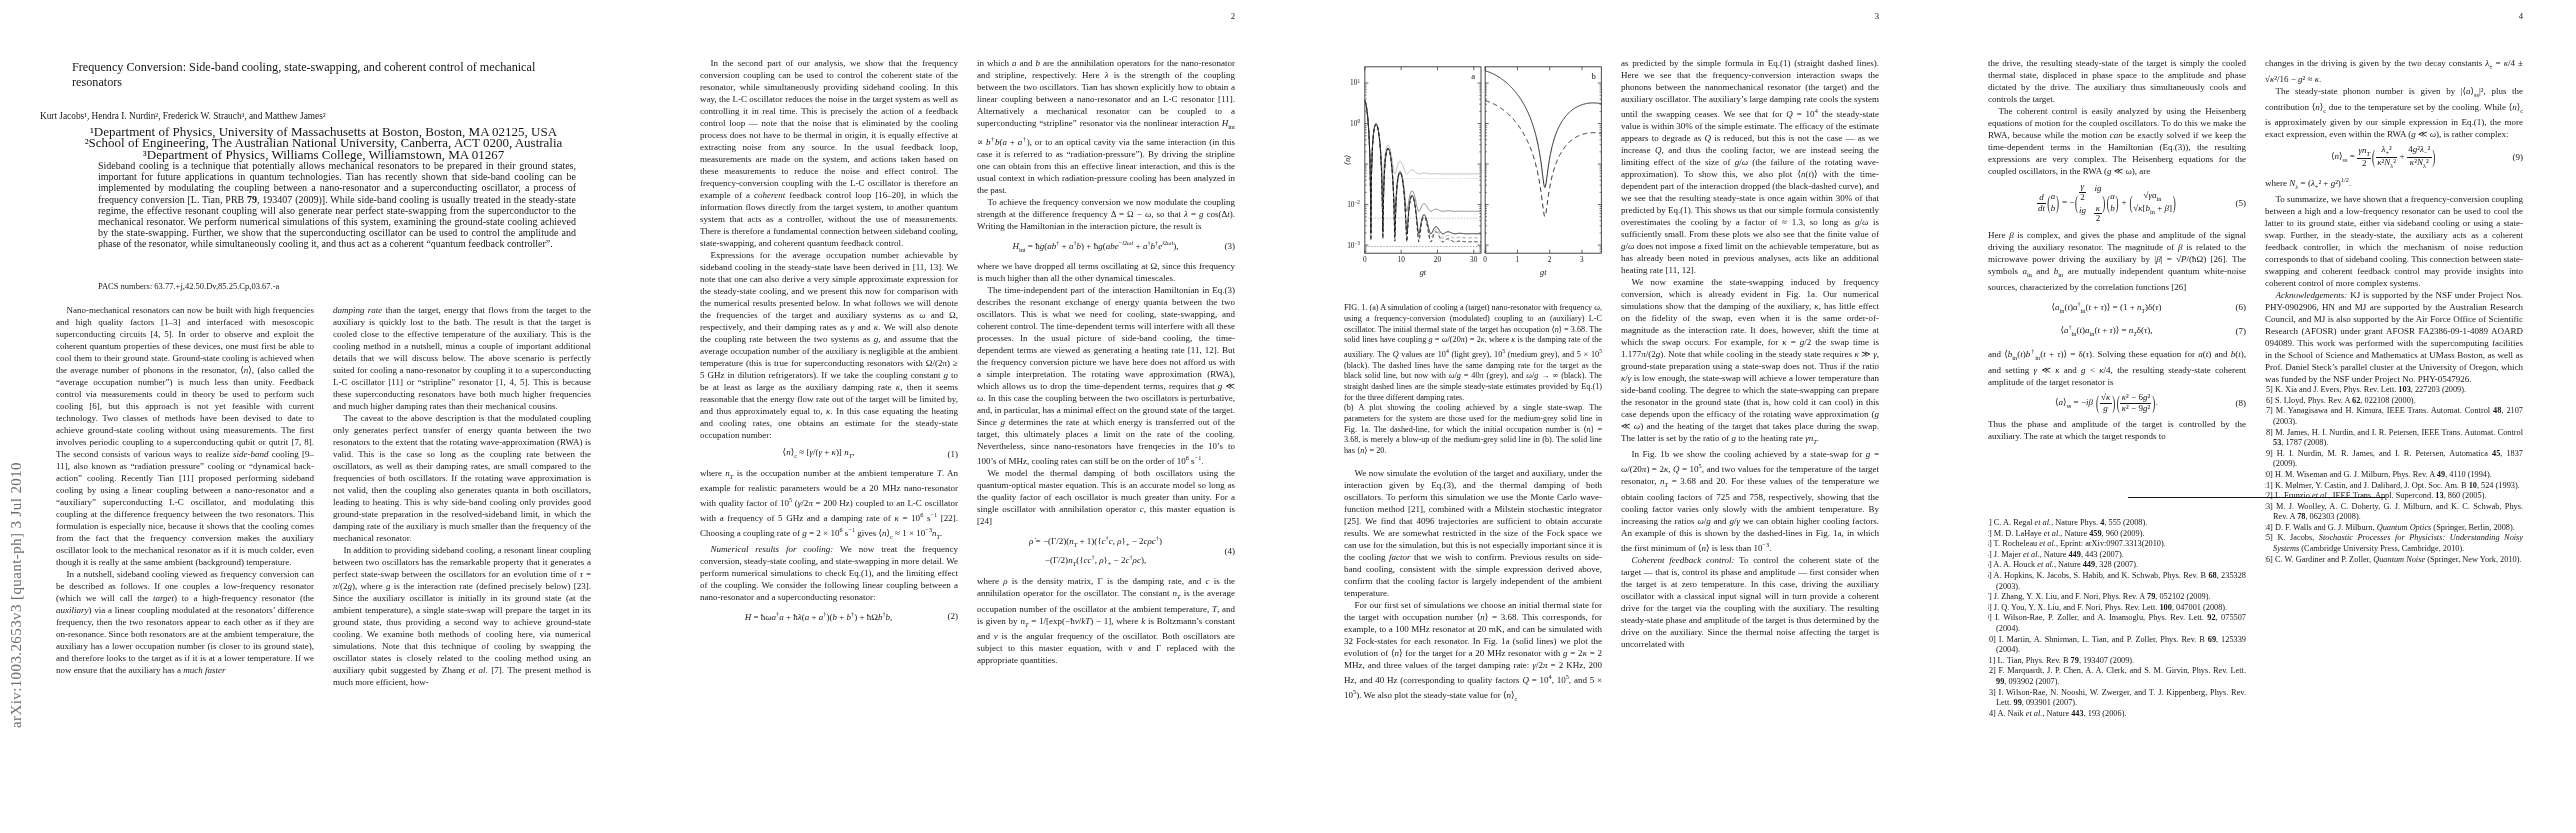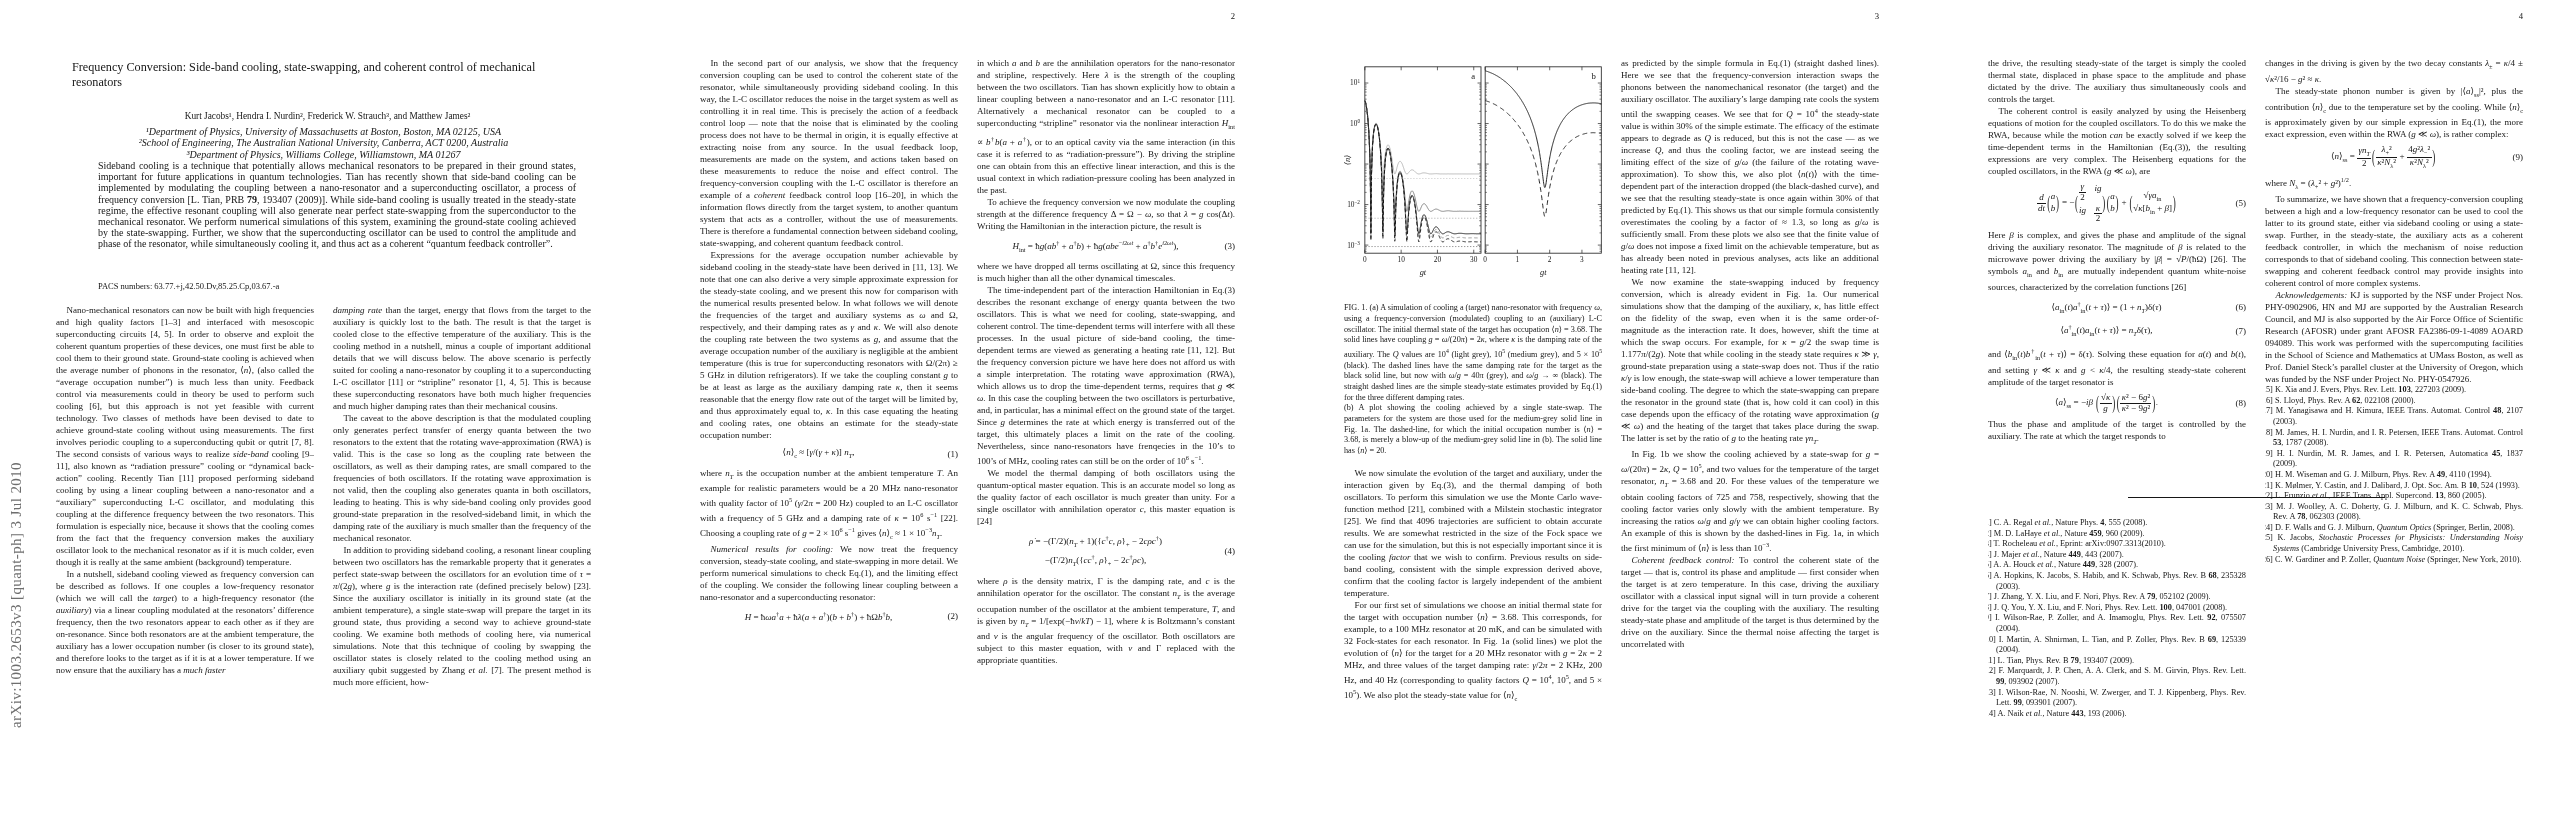--- a/index.html
+++ b/index.html
@@ -6,23 +6,23 @@
   #canvas{position:relative;width:2576px;height:834px;background:#fff;
           font-family:"Liberation Serif", "DejaVu Serif", serif;color:#161616}
   .page{position:absolute;top:0;width:644px;height:834px;background:#fff}
   #page1{left:0}#page2{left:644px}#page3{left:1288px}#page4{left:1932px}
   .pagenum{position:absolute;top:11px;right:53px;font-size:8.7px}
   .arxiv{position:absolute;left:8.3px;top:728px;transform:rotate(-90deg);
          transform-origin:left top;white-space:nowrap;font-size:15px;
          color:#6e6e6e;letter-spacing:0.4px}
   .title{position:absolute;top:60px;left:72px;width:500px;text-align:left;
          font-size:12.2px;line-height:15.3px}
-  .authors{position:absolute;top:111px;left:60px;width:535px;text-align:center;font-size:9.3px}
+  .authors{position:absolute;top:111px;left:40px;width:535px;font-size:9.3px}
   .affils{position:absolute;top:126px;left:56px;width:535px;text-align:center;
-          font-style:italic;font-size:10px;line-height:11.4px}
+          font-size:13px;line-height:11.4px}
   .abstract{position:absolute;top:160px;left:98px;width:478px;font-size:10px;
             line-height:11.2px;text-align:justify}
   .pacs{position:absolute;top:281px;left:98px;width:478px;font-size:8.5px}
   .col{position:absolute;width:258px;overflow:hidden;font-size:9px;line-height:12px;
        text-align:justify}
   .c1{left:56px}.c2{left:333px}
   #p1c1,#p1c2{top:304px;height:467px}
   #p2c1,#p2c2,#p3c1,#p3c2,#p4c2{top:57px;height:742px}
   #p4c1a{top:57px;height:438px}
   #p4c1refs{top:518px;height:299px}

